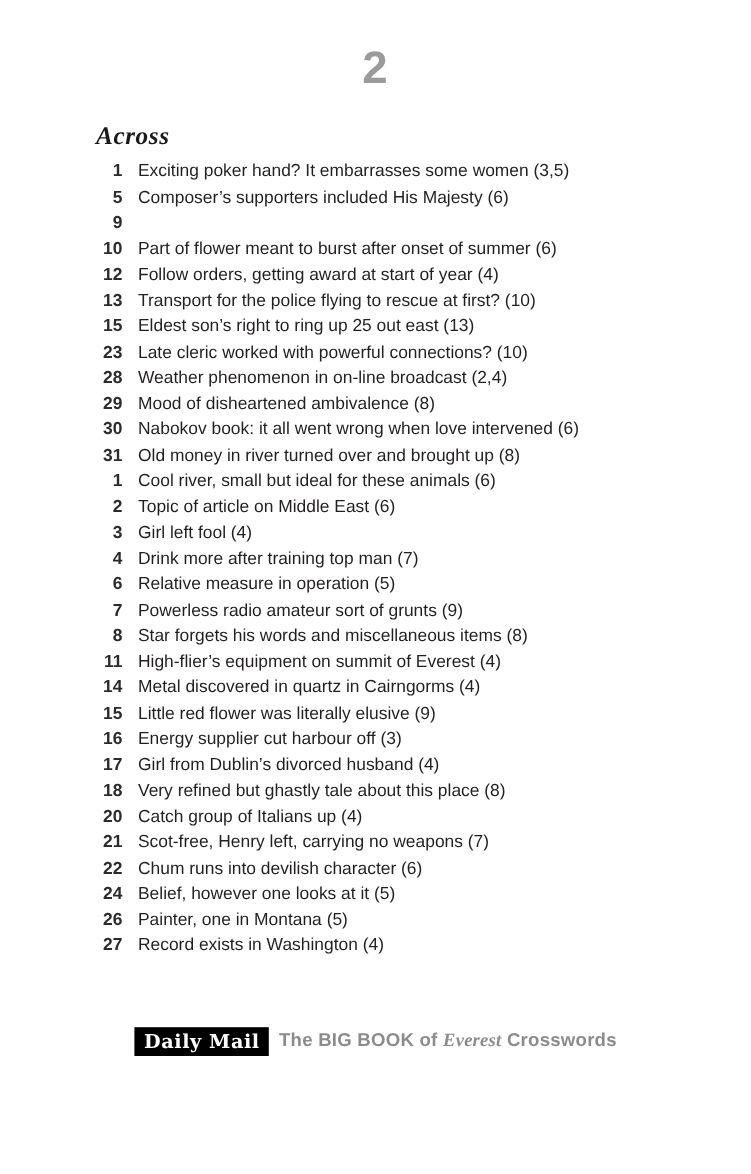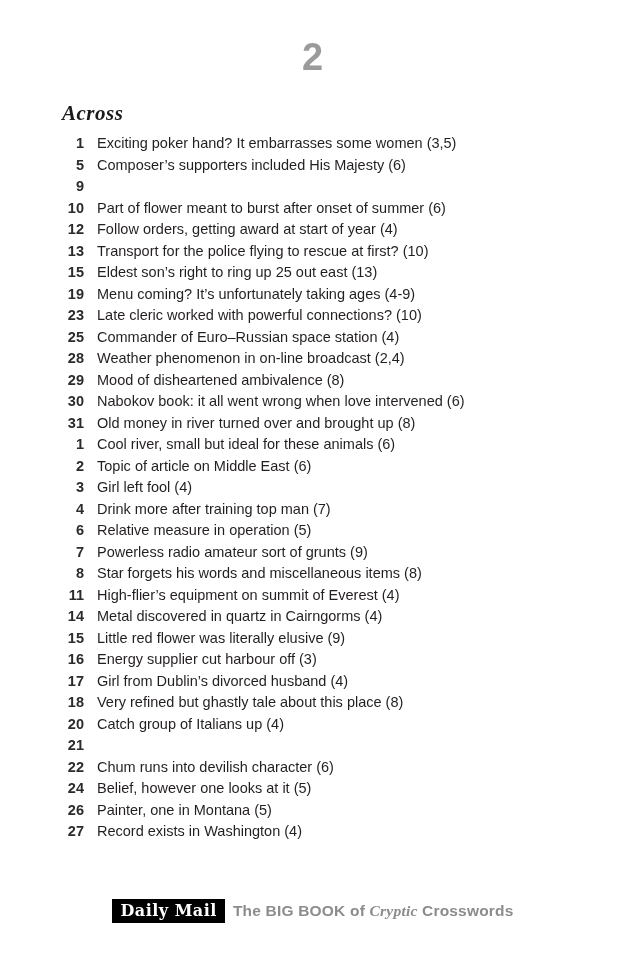--- a/index.html
+++ b/index.html
@@ -13,21 +13,21 @@
   }
   .page-number {
     margin-top: 36px;
     text-align: center;
     font-size: 38px;
     font-weight: bold;
     color: #9b9b9b;
     letter-spacing: 1px;
   }
   .content {
-    margin-left: 62px;
+    margin-left: 80px;
     margin-right: 36px;
   }
   .section-heading {
     font-family: "Liberation Serif", serif;
     font-style: italic;
     font-weight: bold;
     font-size: 21px;
     color: #1a1a1a;
     letter-spacing: 0.5px;
   }
@@ -118,34 +118,26 @@
       <li class="clue-row">
         <span class="clue-num">13</span>
         <span class="clue-text">Transport for the police flying to rescue at first? (10)</span>
       </li>
 
       <li class="clue-row">
         <span class="clue-num">15</span>
         <span class="clue-text">Eldest son’s right to ring up 25 out east (13)</span>
       </li>
 
-      <li class="clue-row">
-        <span class="clue-num">19</span>
-        <span class="clue-text">Menu coming? It’s unfortunately taking ages (4-9)</span>
-      </li>
 
       <li class="clue-row">
         <span class="clue-num">23</span>
         <span class="clue-text">Late cleric worked with powerful connections? (10)</span>
       </li>
 
-      <li class="clue-row">
-        <span class="clue-num">25</span>
-        <span class="clue-text">Commander of Euro–Russian space station (4)</span>
-      </li>
 
       <li class="clue-row">
         <span class="clue-num">28</span>
         <span class="clue-text">Weather phenomenon in on-line broadcast (2,4)</span>
       </li>
 
       <li class="clue-row">
         <span class="clue-num">29</span>
         <span class="clue-text">Mood of disheartened ambivalence (8)</span>
       </li>
@@ -229,20 +221,21 @@
         <span class="clue-text">Very refined but ghastly tale about this place (8)</span>
       </li>
 
       <li class="clue-row">
         <span class="clue-num">20</span>
         <span class="clue-text">Catch group of Italians up (4)</span>
       </li>
 
       <li class="clue-row">
         <span class="clue-num">21</span>
+        <span class="clue-text">Scot-free, Henry left, carrying no weapons (7)</span>
       </li>
 
       <li class="clue-row">
         <span class="clue-num">22</span>
         <span class="clue-text">Chum runs into devilish character (6)</span>
       </li>
 
       <li class="clue-row">
         <span class="clue-num">24</span>
         <span class="clue-text">Belief, however one looks at it (5)</span>
@@ -258,16 +251,16 @@
         <span class="clue-text">Record exists in Washington (4)</span>
       </li>
     </ul>
 
 </div>
 
 <div class="footer">
   <span class="footer-logo">Daily Mail</span>
   <span class="footer-series">
     <span>The BIG BOOK of</span>
-    <span class="italic-word">Cryptic</span>
+    <span class="italic-word">Everest</span>
     <span>Crosswords</span>
   </span>
 </div>
 
 </body></html>

